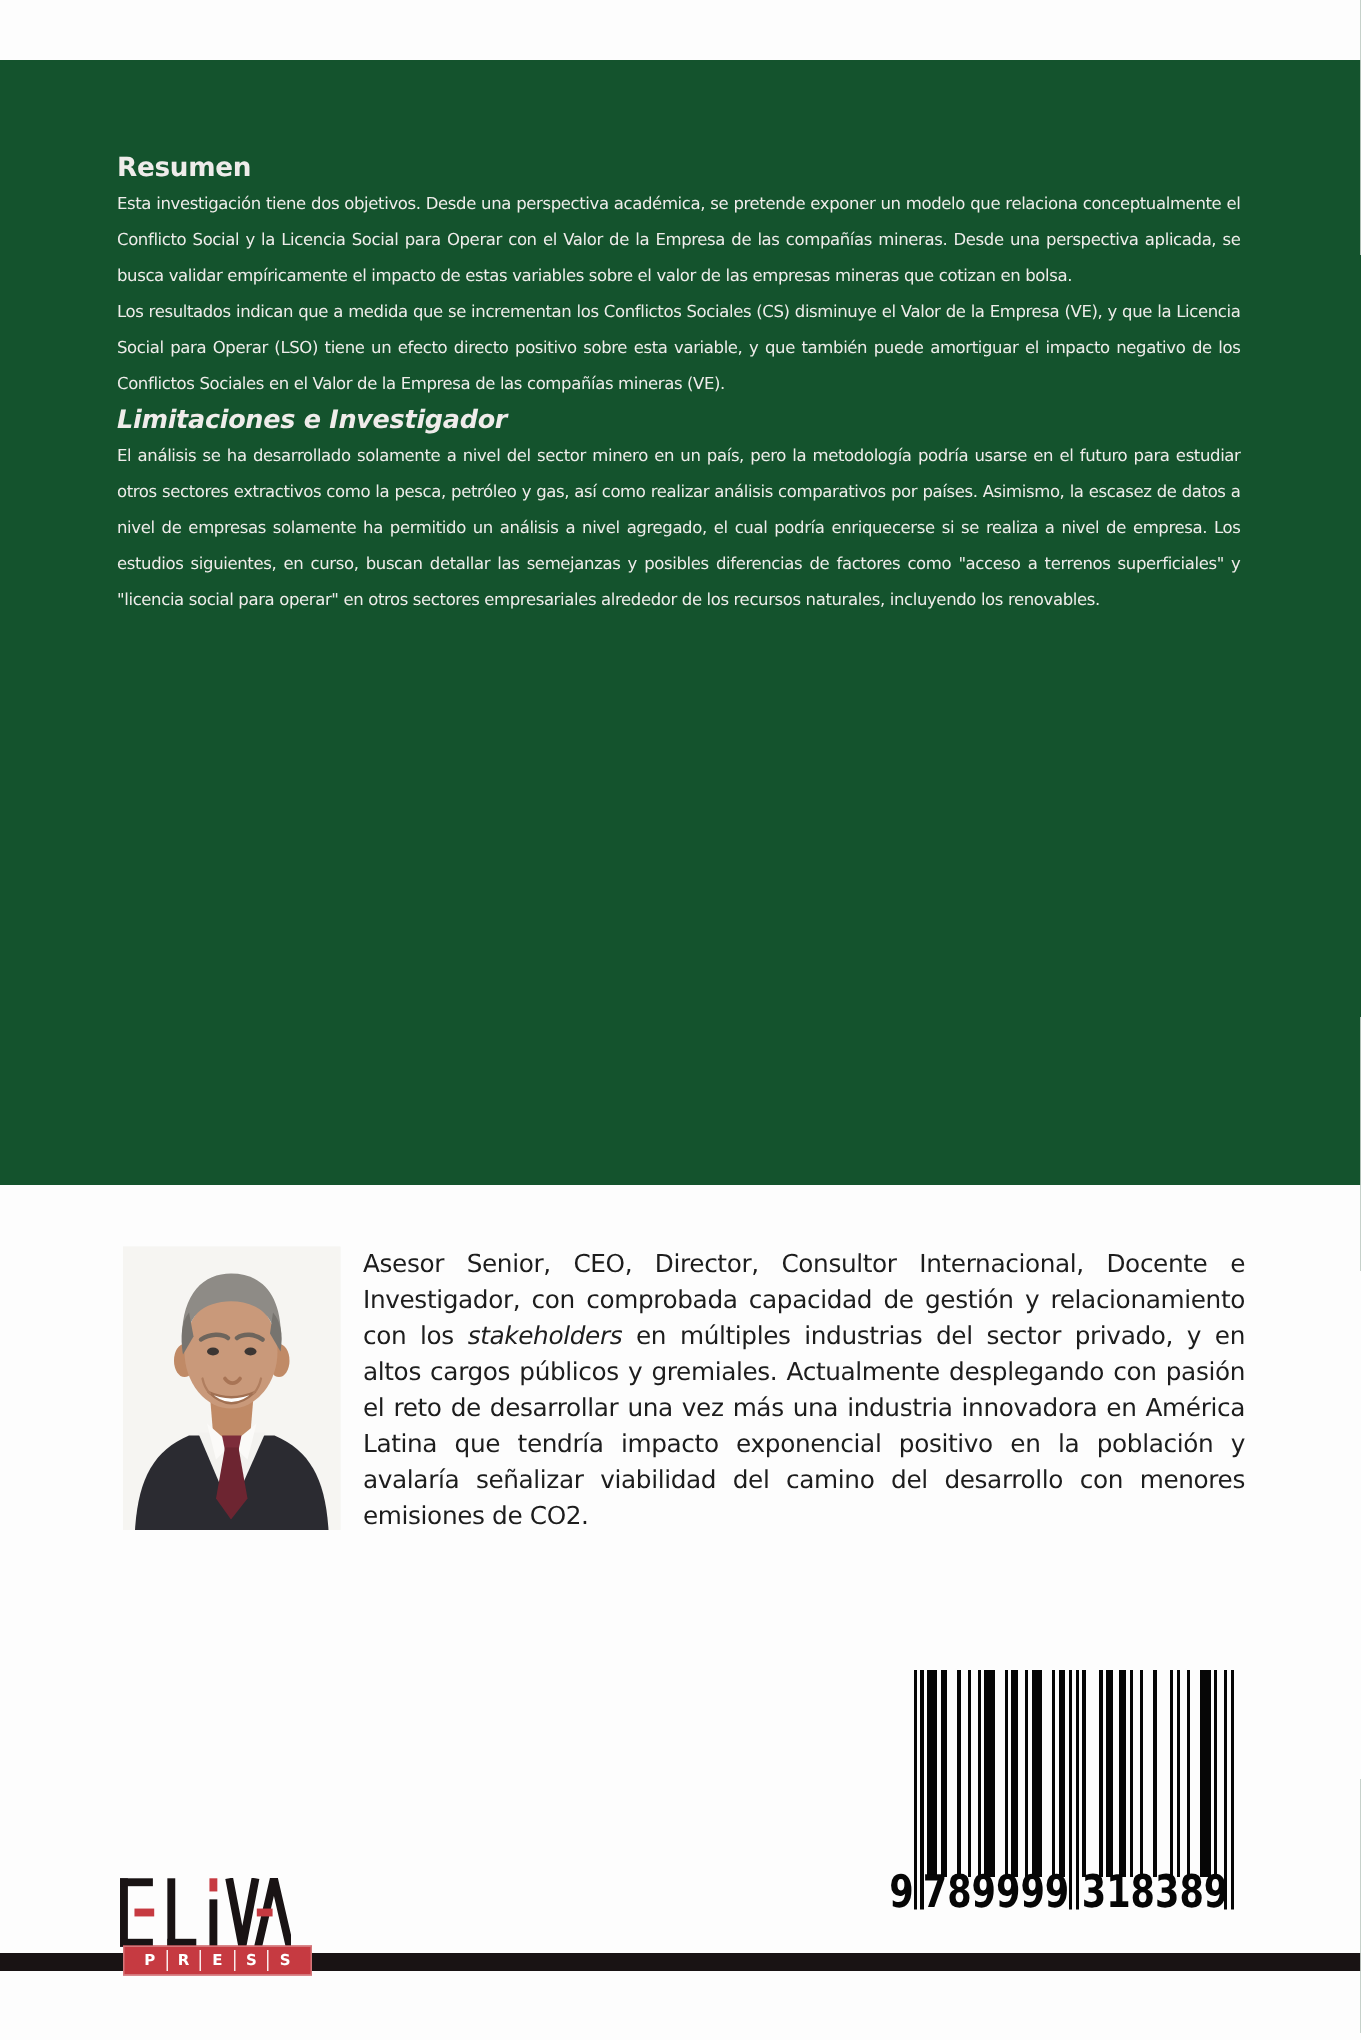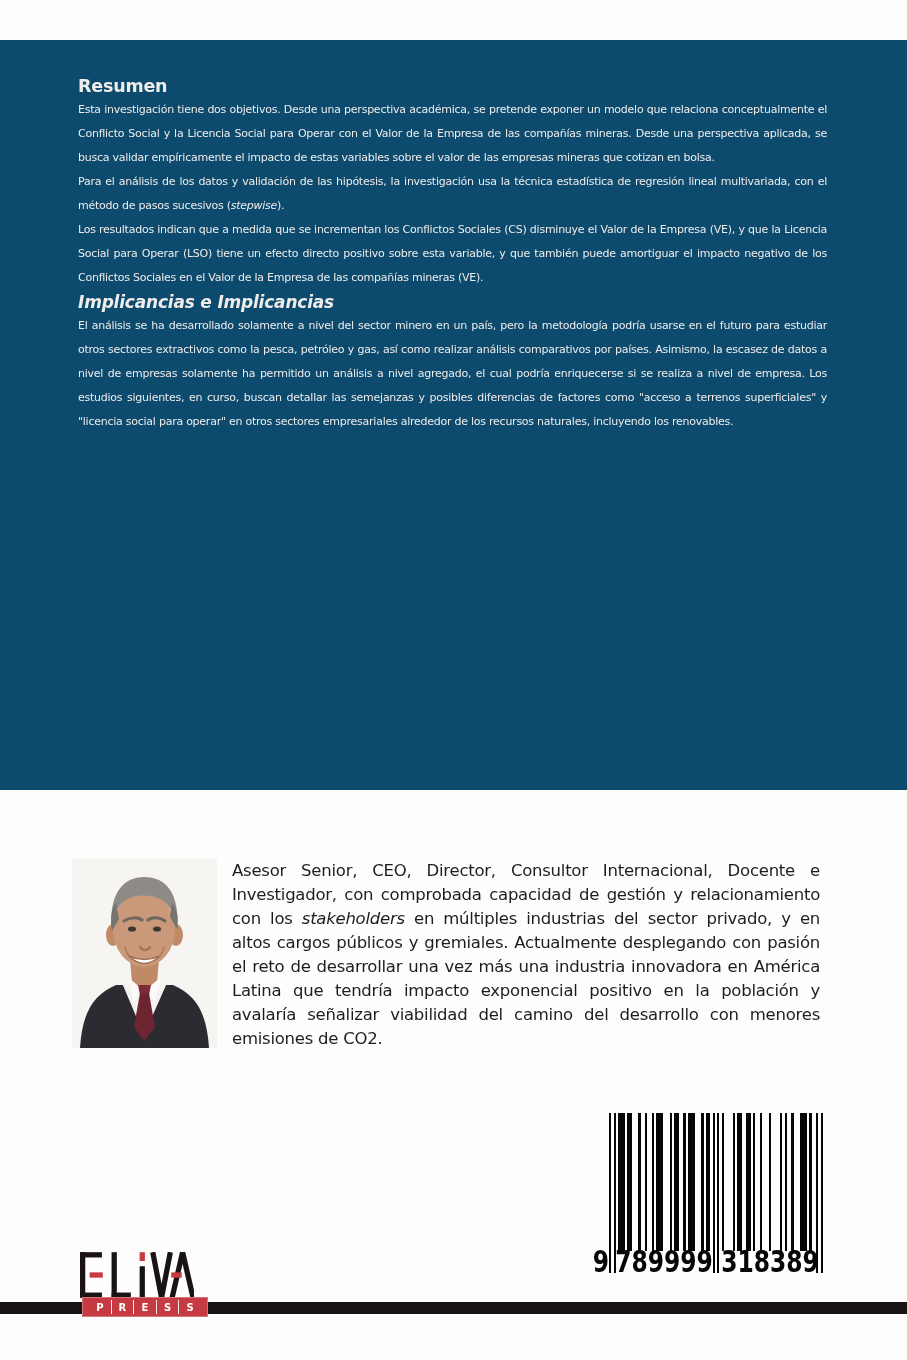--- a/index.html
+++ b/index.html
@@ -1,29 +1,29 @@
 <!DOCTYPE html>
 <html><head>
 <meta charset="utf-8">
 <style>
   html,body{margin:0;padding:0;background:#e8e8e8;}
   .page{position:relative;width:907px;height:1360px;background:#fdfdfd;overflow:hidden;
         font-family:"DejaVu Sans","Liberation Sans",sans-serif;}
 
   
-  .panel{position:absolute;left:0;top:40px;width:907px;height:750px;background:#0c4a6e;
-         color:#efecea;box-sizing:border-box;padding:34px 80px 0 78px;}
+  .panel{position:absolute;left:0;top:40px;width:907px;height:750px;background:#14532d;
+         color:#efecea;box-sizing:border-box;padding:60px 80px 0 78px;}
   .panel h2{margin:0;font-size:17.5px;line-height:24px;font-weight:bold;letter-spacing:-0.2px;}
   .panel h3{margin:0;font-size:17px;line-height:24px;font-weight:bold;font-style:italic;letter-spacing:-0.2px;}
   .panel p{margin:0;font-size:11px;line-height:24px;text-align:justify;text-align-last:left;
            letter-spacing:-0.25px;}
   .panel i{font-style:italic;}
 
   
-  .author{position:absolute;left:72px;top:831px;width:748px;display:flex;align-items:flex-start;margin-top:28px;}
+  .author{position:absolute;left:82px;top:831px;width:748px;display:flex;align-items:flex-start;}
   .photo{width:145px;height:189px;flex:none;background:#f6f5f2;}
   .bio{margin:0 0 0 15px;font-size:16.5px;line-height:24px;color:#1d1d1d;
        text-align:justify;text-align-last:left;letter-spacing:-0.25px;}
   .bio i{font-style:italic;}
 
   
   .barcode{position:absolute;left:596px;top:1113px;width:230px;height:162px;background:#fdfdfd;}
   .barcode svg{position:absolute;left:13px;top:0;display:block;}
   .bc-digit{position:absolute;bottom:-4px;font-size:30px;font-weight:bold;color:#060606;
             font-family:"DejaVu Sans","Liberation Sans",sans-serif;white-space:nowrap;
@@ -44,25 +44,24 @@
 </head>
 <body>
 
 <div class="page">
 
   <section class="panel">
     <h2>Resumen</h2>
 
     <p><span>Esta investigación tiene dos objetivos. Desde una perspectiva académica, se pretende exponer un modelo que relaciona conceptualmente el Conflicto Social y la Licencia Social para Operar con el Valor de la Empresa de las compañías mineras. Desde una perspectiva aplicada, se busca validar empíricamente el impacto de estas variables sobre el valor de las empresas mineras que cotizan en bolsa.</span></p>
 
-    <p><span>Para el análisis de los datos y validación de las hipótesis, la investigación usa la técnica estadística de regresión lineal multivariada, con el método de pasos sucesivos (</span><i>stepwise</i><span>).</span></p>
 
     <p><span>Los resultados indican que a medida que se incrementan los Conflictos Sociales (CS) disminuye el Valor de la Empresa (VE), y que la Licencia Social para Operar (LSO) tiene un efecto directo positivo sobre esta variable, y que también puede amortiguar el impacto negativo de los Conflictos Sociales en el Valor de la Empresa de las compañías mineras (VE).</span></p>
 
-    <h3>Implicancias e Implicancias</h3>
+    <h3>Limitaciones e Investigador</h3>
     <p><span>El análisis se ha desarrollado solamente a nivel del sector minero en un país, pero la metodología podría usarse en el futuro para estudiar otros sectores extractivos como la pesca, petróleo y gas, así como realizar análisis comparativos por países. Asimismo, la escasez de datos a nivel de empresas solamente ha permitido un análisis a nivel agregado, el cual podría enriquecerse si se realiza a nivel de empresa. Los estudios siguientes, en curso, buscan detallar las semejanzas y posibles diferencias de factores como "acceso a terrenos superficiales" y "licencia social para operar" en otros sectores empresariales alrededor de los recursos naturales, incluyendo los renovables.</span></p>
   </section>
 
   <section class="author">
     <div class="photo">
       <svg viewBox="0 0 145 189" width="145" height="189">
         <rect width="145" height="189" fill="#f6f5f2"></rect>
         <ellipse cx="41" cy="76" rx="7" ry="11" fill="#c08a66"></ellipse>
         <ellipse cx="104" cy="76" rx="7" ry="11" fill="#c08a66"></ellipse>
         <path d="M8,189 C10,156 20,136 44,126 L101,126 C125,136 135,156 137,189 Z" fill="#2b2b31"></path>

